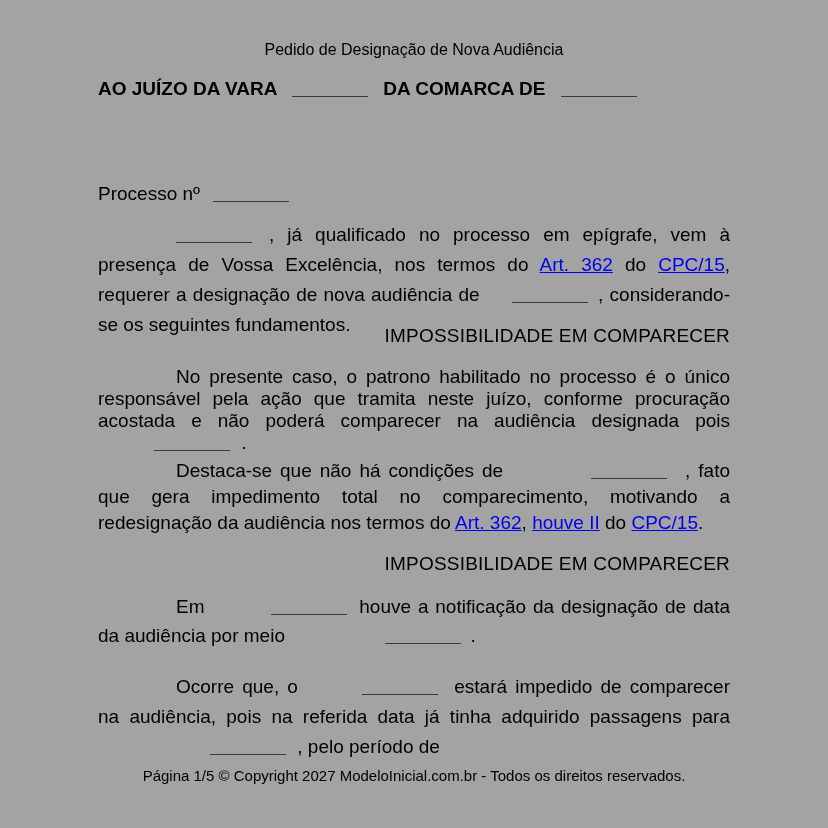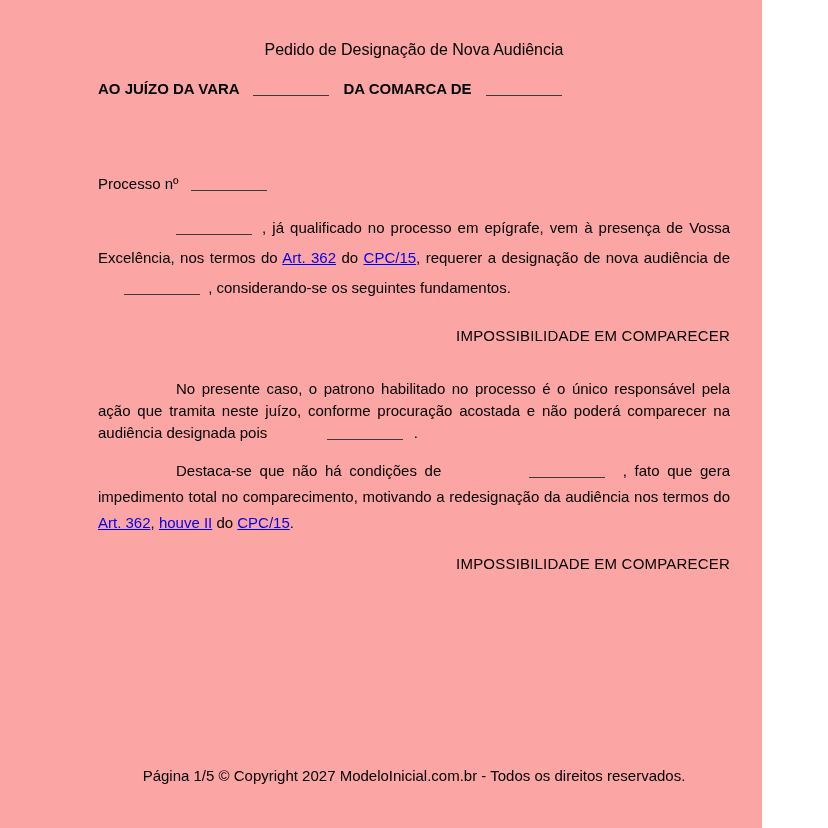--- a/index.html
+++ b/index.html
@@ -1,24 +1,24 @@
 <!DOCTYPE html>
 <html><head>
 <meta charset="utf-8">
 <style>
   html,body{margin:0;padding:0;background:#ffffff;}
   .page{
     position:relative;
-    width:762px;height:828px;
-    background:#fca5a5;
+    width:828px;height:828px;
+    background:#a3a3a3;
     font-family:"Liberation Sans","DejaVu Sans",sans-serif;
     color:#000000;
     overflow:hidden;
   }
-  .block{position:absolute;left:98px;width:632px;font-size:15px;line-height:21px;}
+  .block{position:absolute;left:98px;width:632px;font-size:19px;line-height:21px;}
   .center{text-align:center;left:0;width:828px;}
   .justify{text-align:justify;}
   .indent{text-indent:78px;}
   .bold{font-weight:bold;}
   .title{font-size:16px;line-height:20px;}
   .heading{font-weight:normal;line-height:20px;letter-spacing:0.2px;text-align:right;}
   a.doclink{color:#0000EE;text-decoration:underline;cursor:pointer;}
   .blank{
     display:inline-block;
     width:76px;height:12px;
@@ -32,43 +32,43 @@
   .b-p1b{margin-left:26px;margin-right:4px;}
   .b-p2{margin-left:56px;margin-right:6px;}
   .b-p3{margin-left:80px;margin-right:10px;}
   .b-p4a{margin-left:60px;margin-right:5px;}
   .b-p4b{margin-left:95px;margin-right:4px;}
   .b-p5a{margin-left:56px;margin-right:8px;}
   .b-p5b{margin-left:112px;margin-right:6px;}
   .lh30{line-height:30px;}
   .lh29{line-height:29px;}
   .lh26{line-height:26px;}
-  .lh22{line-height:22px;margin-top:12px;}
+  .lh22{line-height:22px;}
   .footer{font-size:15px;line-height:20px;}
 </style>
 </head>
 <body>
 
 <div class="page">
 
   <div class="block center title" style="top:40px;">Pedido de Designação de Nova Audiência</div>
 
   <div class="block bold" style="top:79px;line-height:20px;">
     <span>AO JUÍZO DA VARA</span>
     <span class="blank b-addr"></span>
     <span>DA COMARCA DE</span>
     <span class="blank b-addr"></span>
   </div>
 
-  <div class="block" style="top:174px;line-height:20px;">
+  <div class="block" style="top:184px;line-height:20px;">
     <span>Processo nº</span>
     <span class="blank b-proc"></span>
   </div>
 
-  <div class="block justify lh30" style="top:213px;">
+  <div class="block justify lh30" style="top:220px;">
     <span class="blank b-p1a"></span>
     <span>, já qualificado no processo em epígrafe, vem à presença de Vossa Excelência, nos termos do</span>
     <a class="doclink">Art. 362</a>
     <span>do</span>
     <a class="doclink">CPC/15</a><span>, requerer a designação de nova audiência de</span>
     <span class="blank b-p1b"></span>
     <span>, considerando-se os seguintes fundamentos.</span>
   </div>
 
   <div class="block heading" style="top:326px;">IMPOSSIBILIDADE EM COMPARECER</div>
@@ -84,17 +84,31 @@
     <span class="blank b-p3"></span>
     <span>, fato que gera impedimento total no comparecimento, motivando a redesignação da audiência nos termos do</span>
     <a class="doclink">Art. 362</a><span>,</span>
     <a class="doclink">houve II</a>
     <span>do</span>
     <a class="doclink">CPC/15</a><span>.</span>
   </div>
 
   <div class="block heading" style="top:554px;">IMPOSSIBILIDADE EM COMPARECER</div>
 
+  <div class="block justify indent lh29" style="top:592px;">
+    <span>Em</span>
+    <span class="blank b-p4a"></span>
+    <span>houve a notificação da designação de data da audiência por meio</span>
+    <span class="blank b-p4b"></span>
+    <span>.</span>
+  </div>
 
+  <div class="block justify indent lh30" style="top:672px;">
+    <span>Ocorre que, o</span>
+    <span class="blank b-p5a"></span>
+    <span>estará impedido de comparecer na audiência, pois na referida data já tinha adquirido passagens para</span>
+    <span class="blank b-p5b"></span>
+    <span>, pelo período de</span>
+  </div>
 
   <div class="block center footer" style="top:766px;">Página 1/5 © Copyright 2027 ModeloInicial.com.br - Todos os direitos reservados.</div>
 
 </div>
 
 </body></html>

